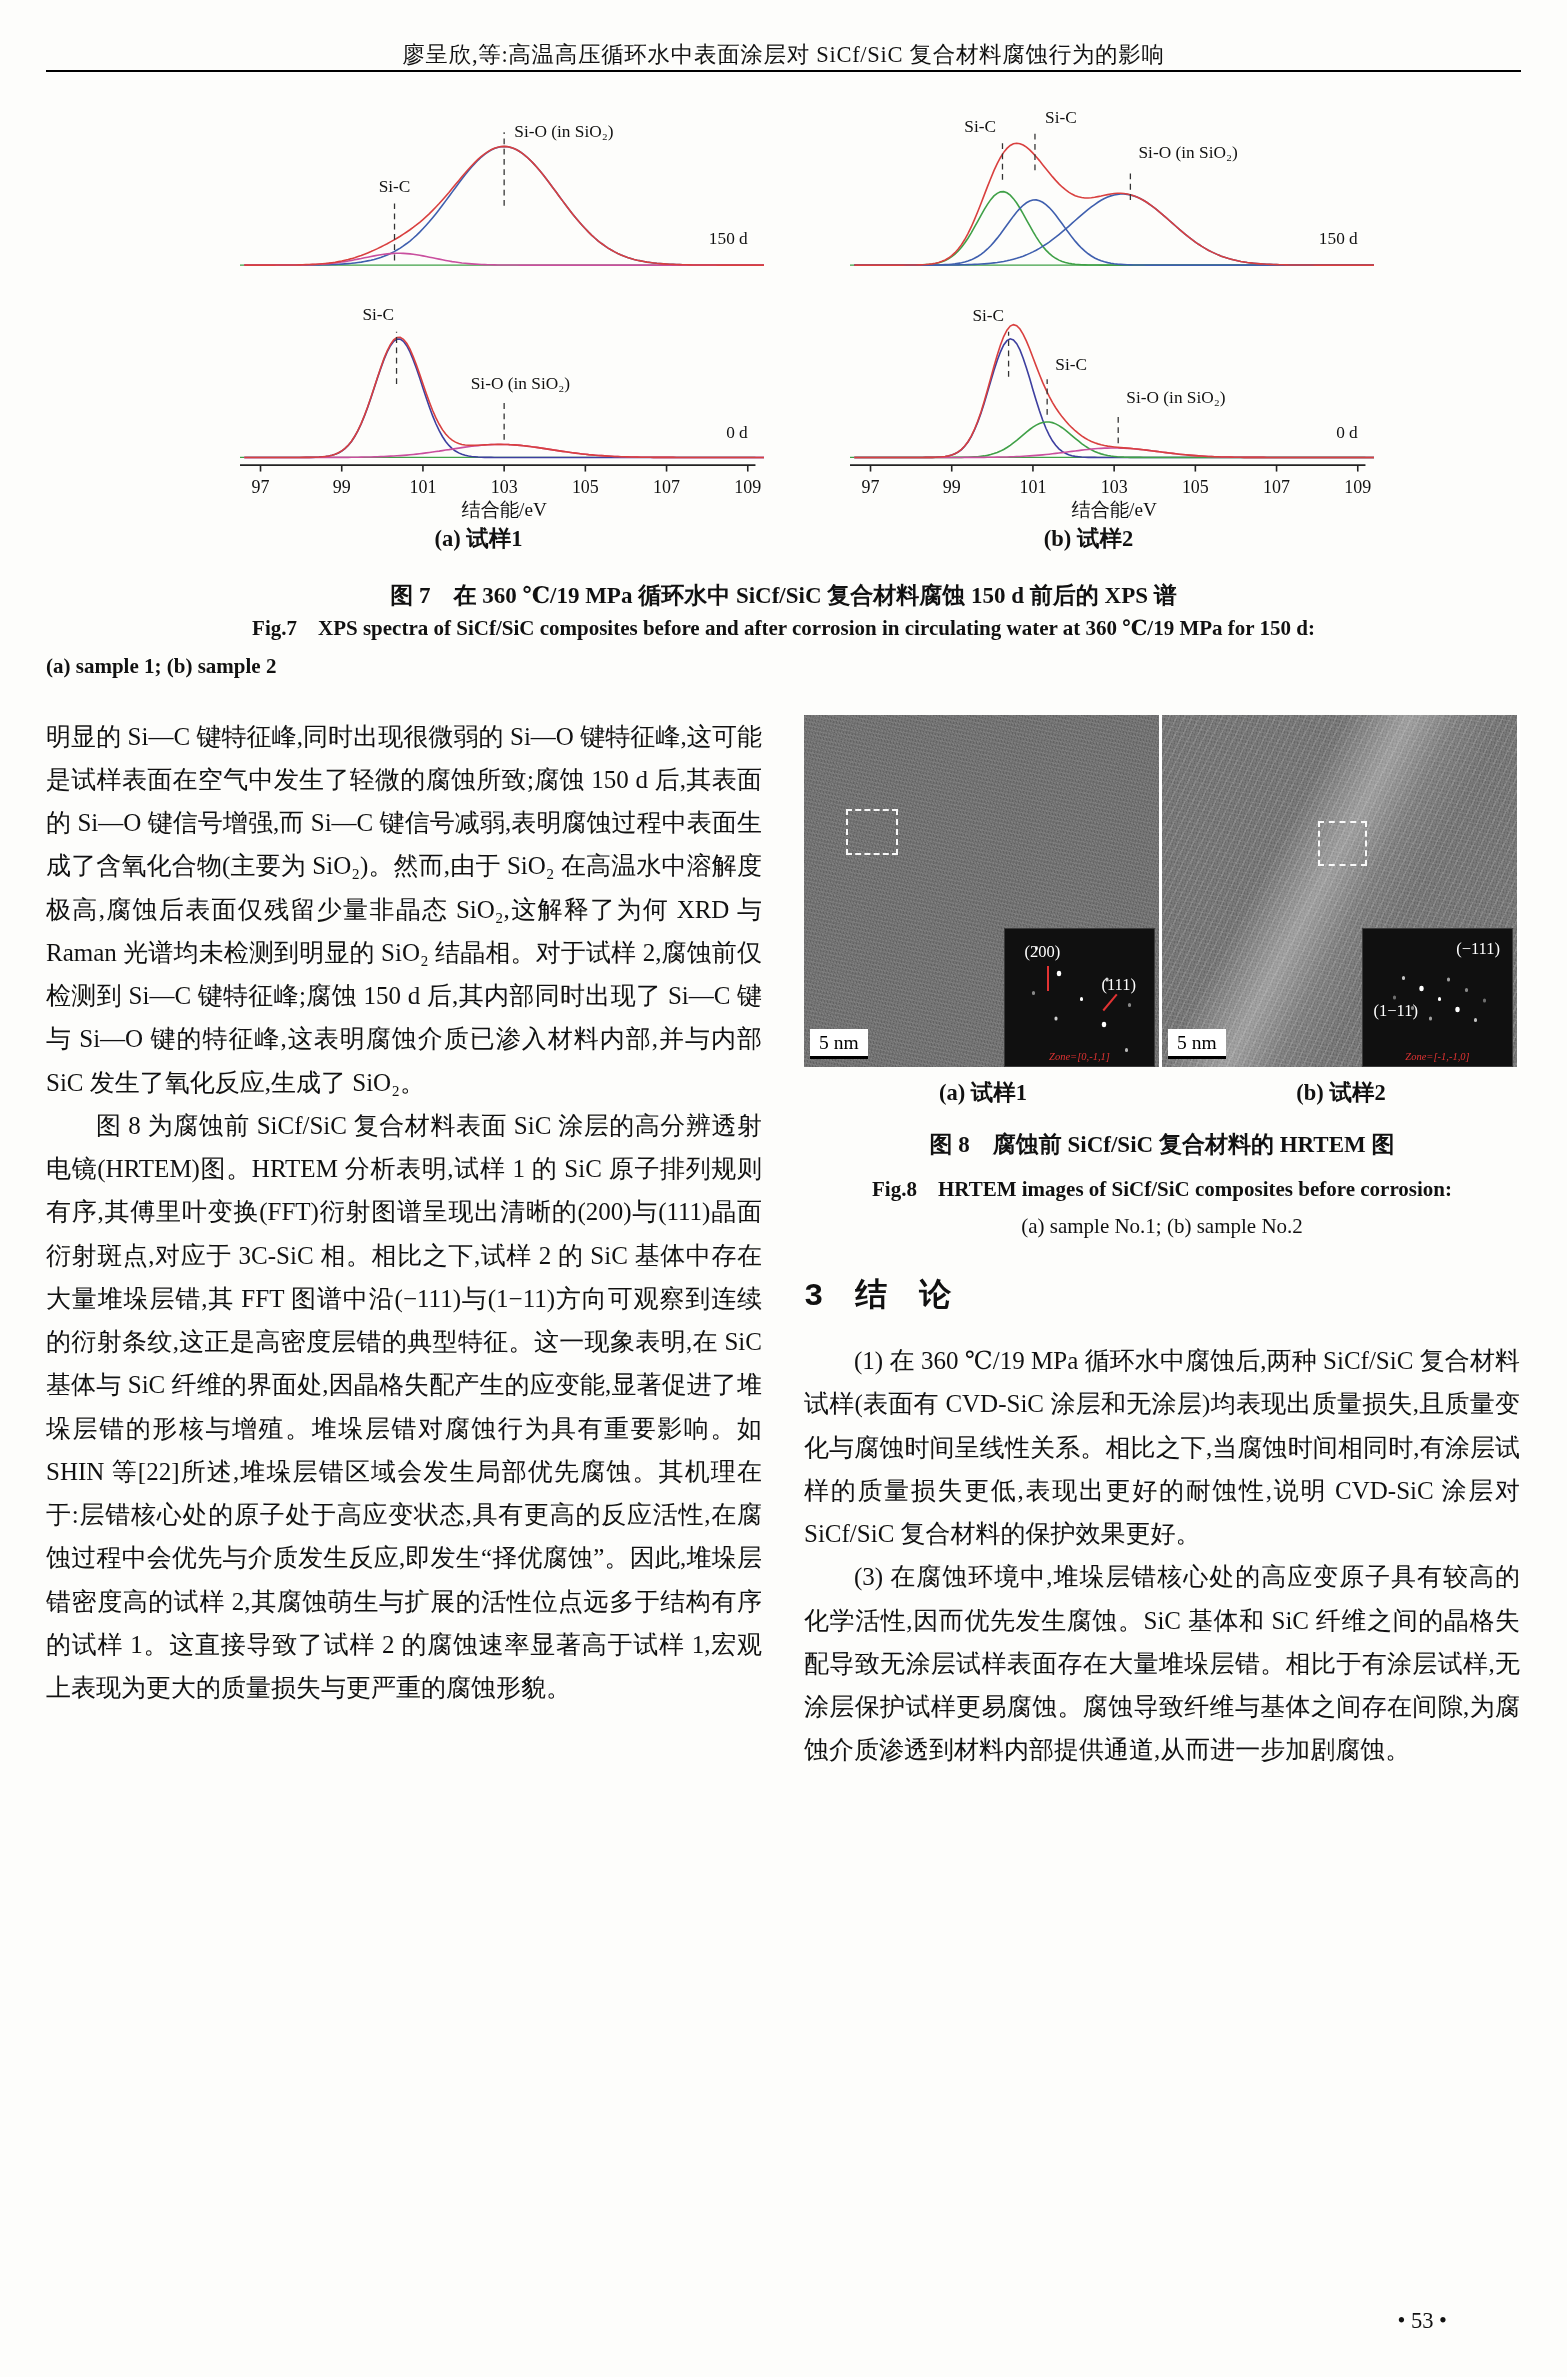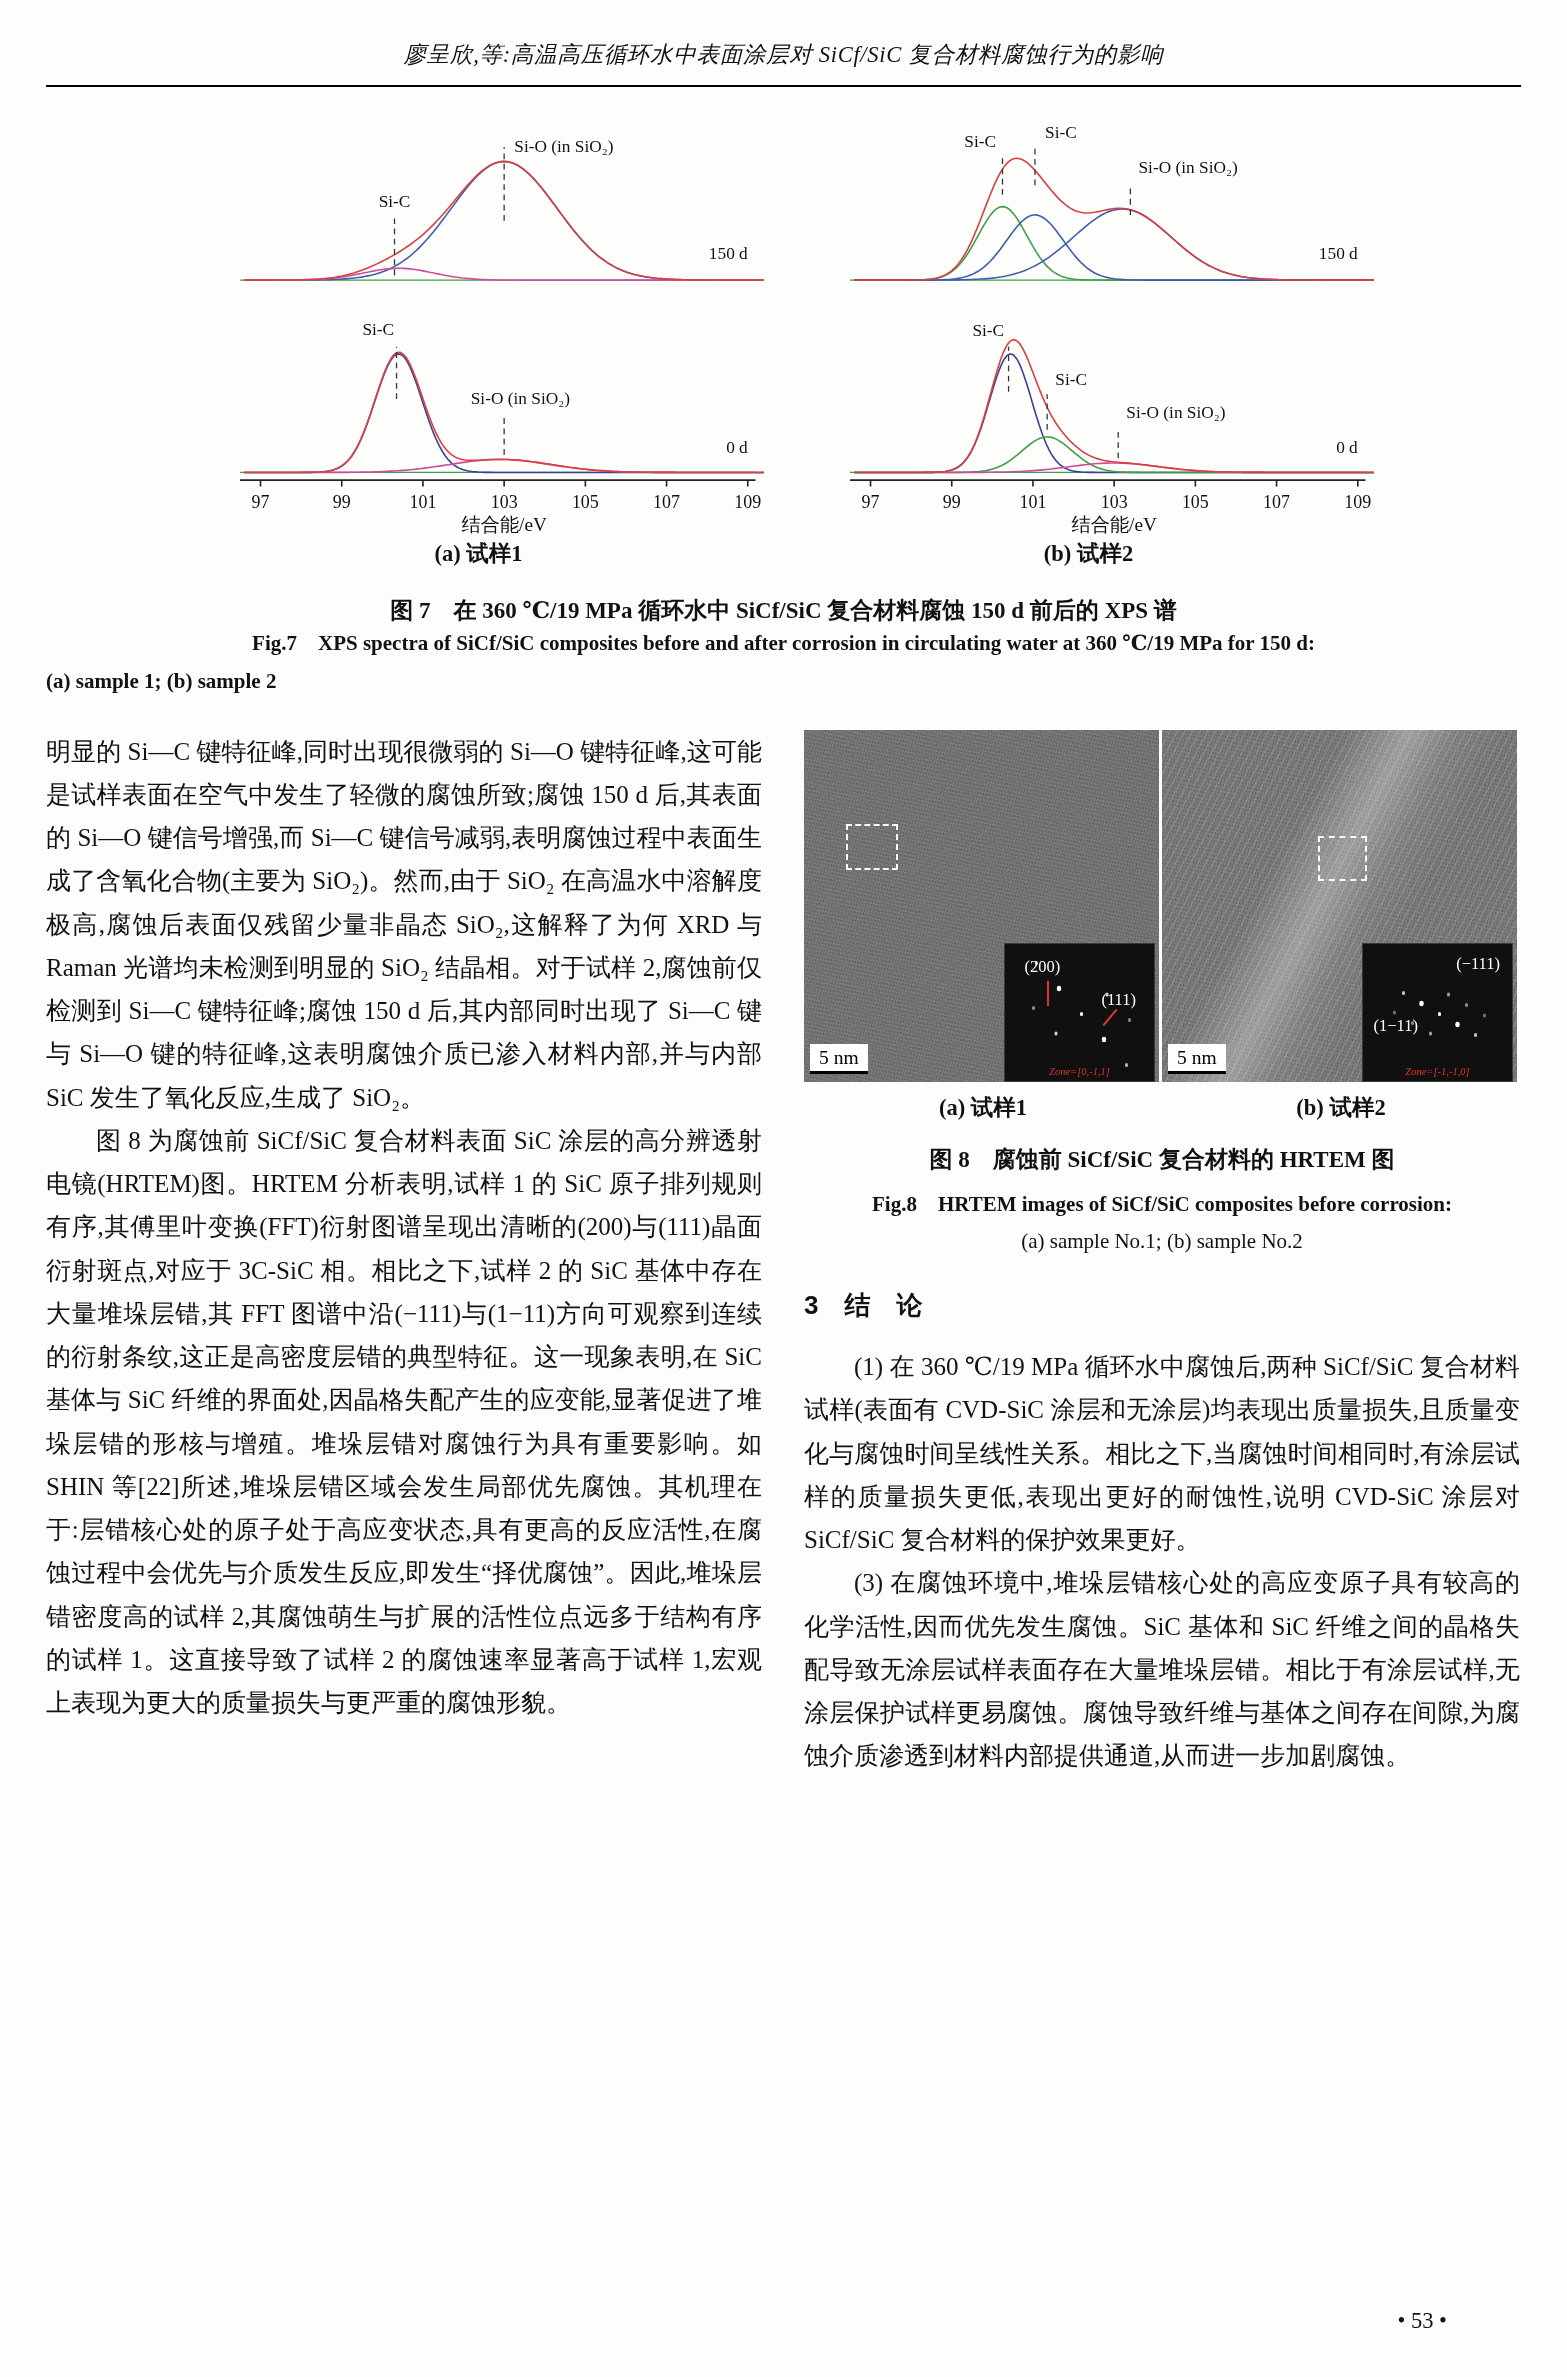--- a/index.html
+++ b/index.html
@@ -6,21 +6,21 @@
   html,body { background:#9a9a9a; }
   .page {
     width:1567px; height:2377px; margin:0 auto; position:relative;
     background:#fdfdfb; color:#111; overflow:hidden;
     font-family:"Liberation Serif","DejaVu Serif",serif;
     padding:39px 46px 0 46px;
   }
   
   .page-header {
     text-align:center; font-size:22.5px; letter-spacing:0.7px;
-    padding-bottom:15px; border-bottom:2.2px solid #000;font-style:italic;
+    border-bottom:2.2px solid #000;
   }
   
   .fig7 { margin-top:25.5px; }
   .charts-row { display:flex; justify-content:center; gap:33px; }
   .xps-chart svg { width:577px; height:424px; display:block; }
   svg text.tick { font-family:"Liberation Serif",serif; font-size:28px; fill:#111; }
   svg text.ann  { font-family:"Liberation Serif",serif; font-size:27px; fill:#111; }
   svg text.axis-label { font-family:"Liberation Serif",serif; font-size:30px; fill:#111; }
   .panel-caption { text-align:center; font-weight:bold; font-size:22.5px; margin-top:1.5px; }
   .figcap-cn { text-align:center; font-weight:bold; font-size:23px; margin-top:25.5px; }
@@ -87,22 +87,22 @@
   .scale-bar {
     position:absolute; left:6px; bottom:7.5px; background:#fff; color:#000;
     font-size:19.5px; line-height:27px; padding:0 9px; border-bottom:3px solid #000;
   }
   .hrtem-captions { display:flex; margin-top:10.5px; }
   .hrtem-captions div { width:50%; text-align:center; font-weight:bold; font-size:22.5px; }
   .fig8cap-cn { text-align:center; font-weight:bold; font-size:23px; margin-top:21px; }
   .fig8cap-en { text-align:center; font-weight:bold; font-size:21px; margin-top:15px; }
   .fig8cap-en2 { text-align:center; font-weight:normal; font-size:21px; margin-top:10.5px; }
   .sec-heading {
-    font-size:26px; font-weight:bold; margin:34px 0 22.5px 0;
-    font-family:Liberation Sans, sans-serif;
+    font-size:32px; font-weight:bold; margin:34px 0 22.5px 0;
+    font-family:Liberation Mono, monospace;
   }
   .page-number { position:absolute; right:120px; bottom:43px; font-size:22.5px; }
 </style>
 </head>
 <body>
 
 <div class="page">
 
   <div class="page-header">
     <span>廖呈欣,等:高温高压循环水中表面涂层对 SiCf/SiC 复合材料腐蚀行为的影响</span>

